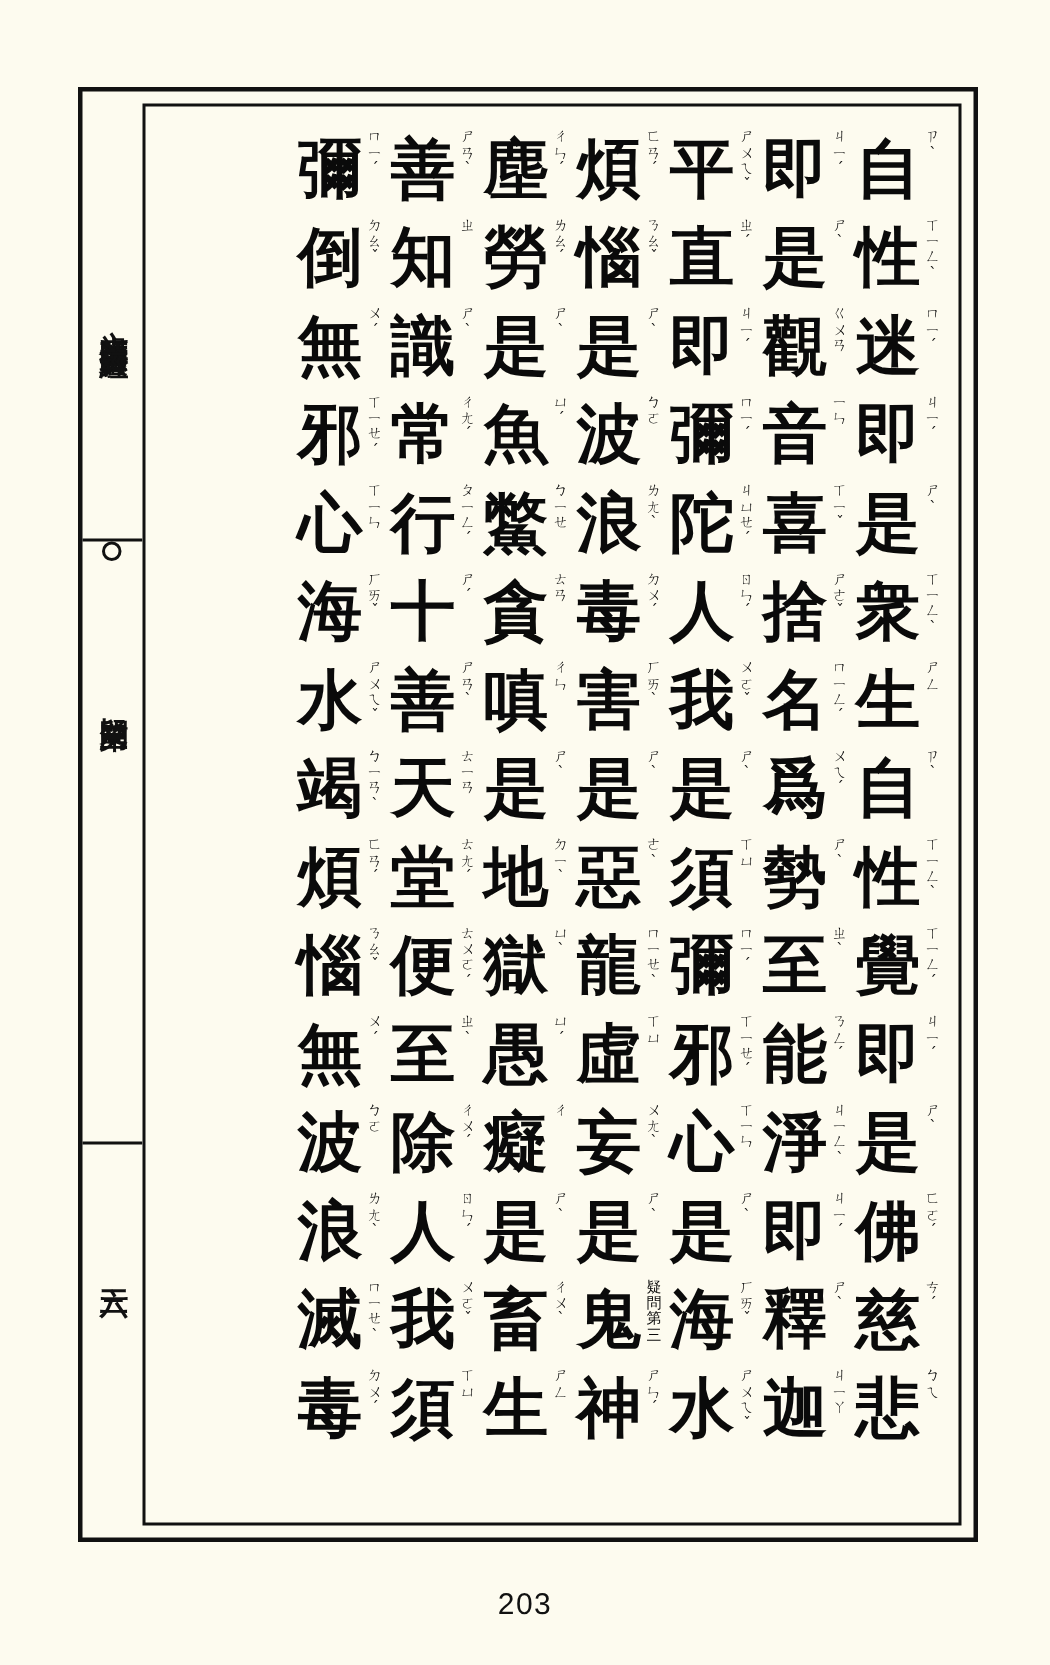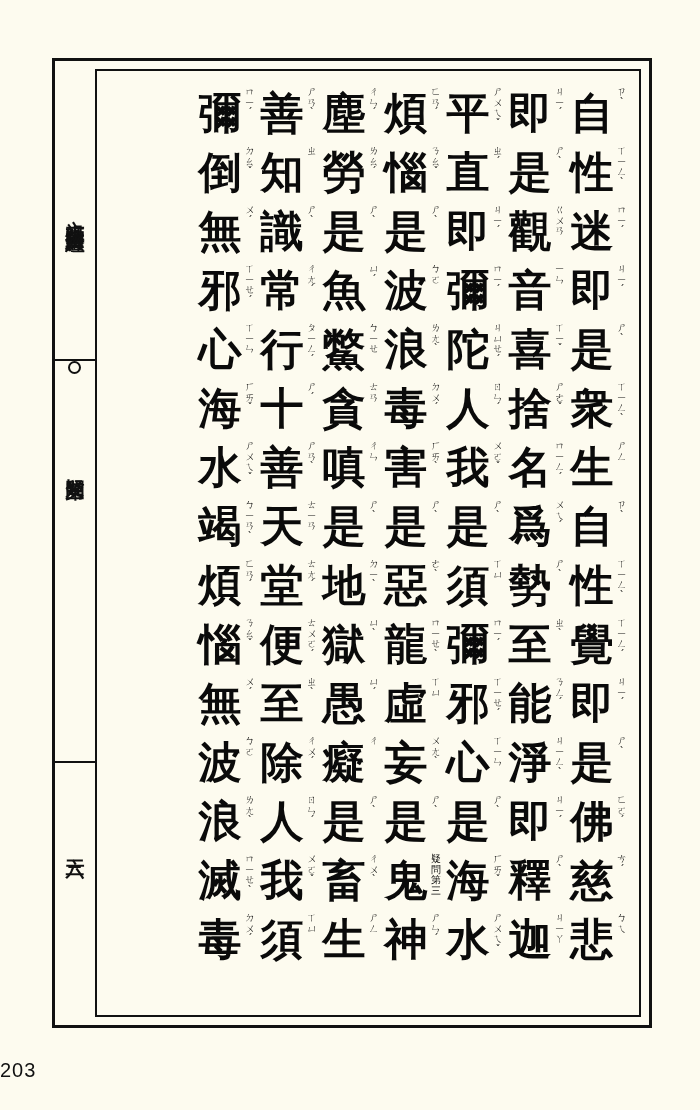--- a/index.html
+++ b/index.html
@@ -155,20 +155,21 @@
     text-align: center;
     letter-spacing: 0px;
     writing-mode: horizontal-tb;
     word-break: break-all;
   }
   .page-number {
     position: absolute;
     left: 0;
     right: 0;
     bottom: 28px;
+    text-align: center;
     font-family: "Liberation Sans", sans-serif;
     font-size: 20px;
     color: #111;
     letter-spacing: 1px;
   }
 </style>
 </head>
 <body>
 
 <div class="page">

